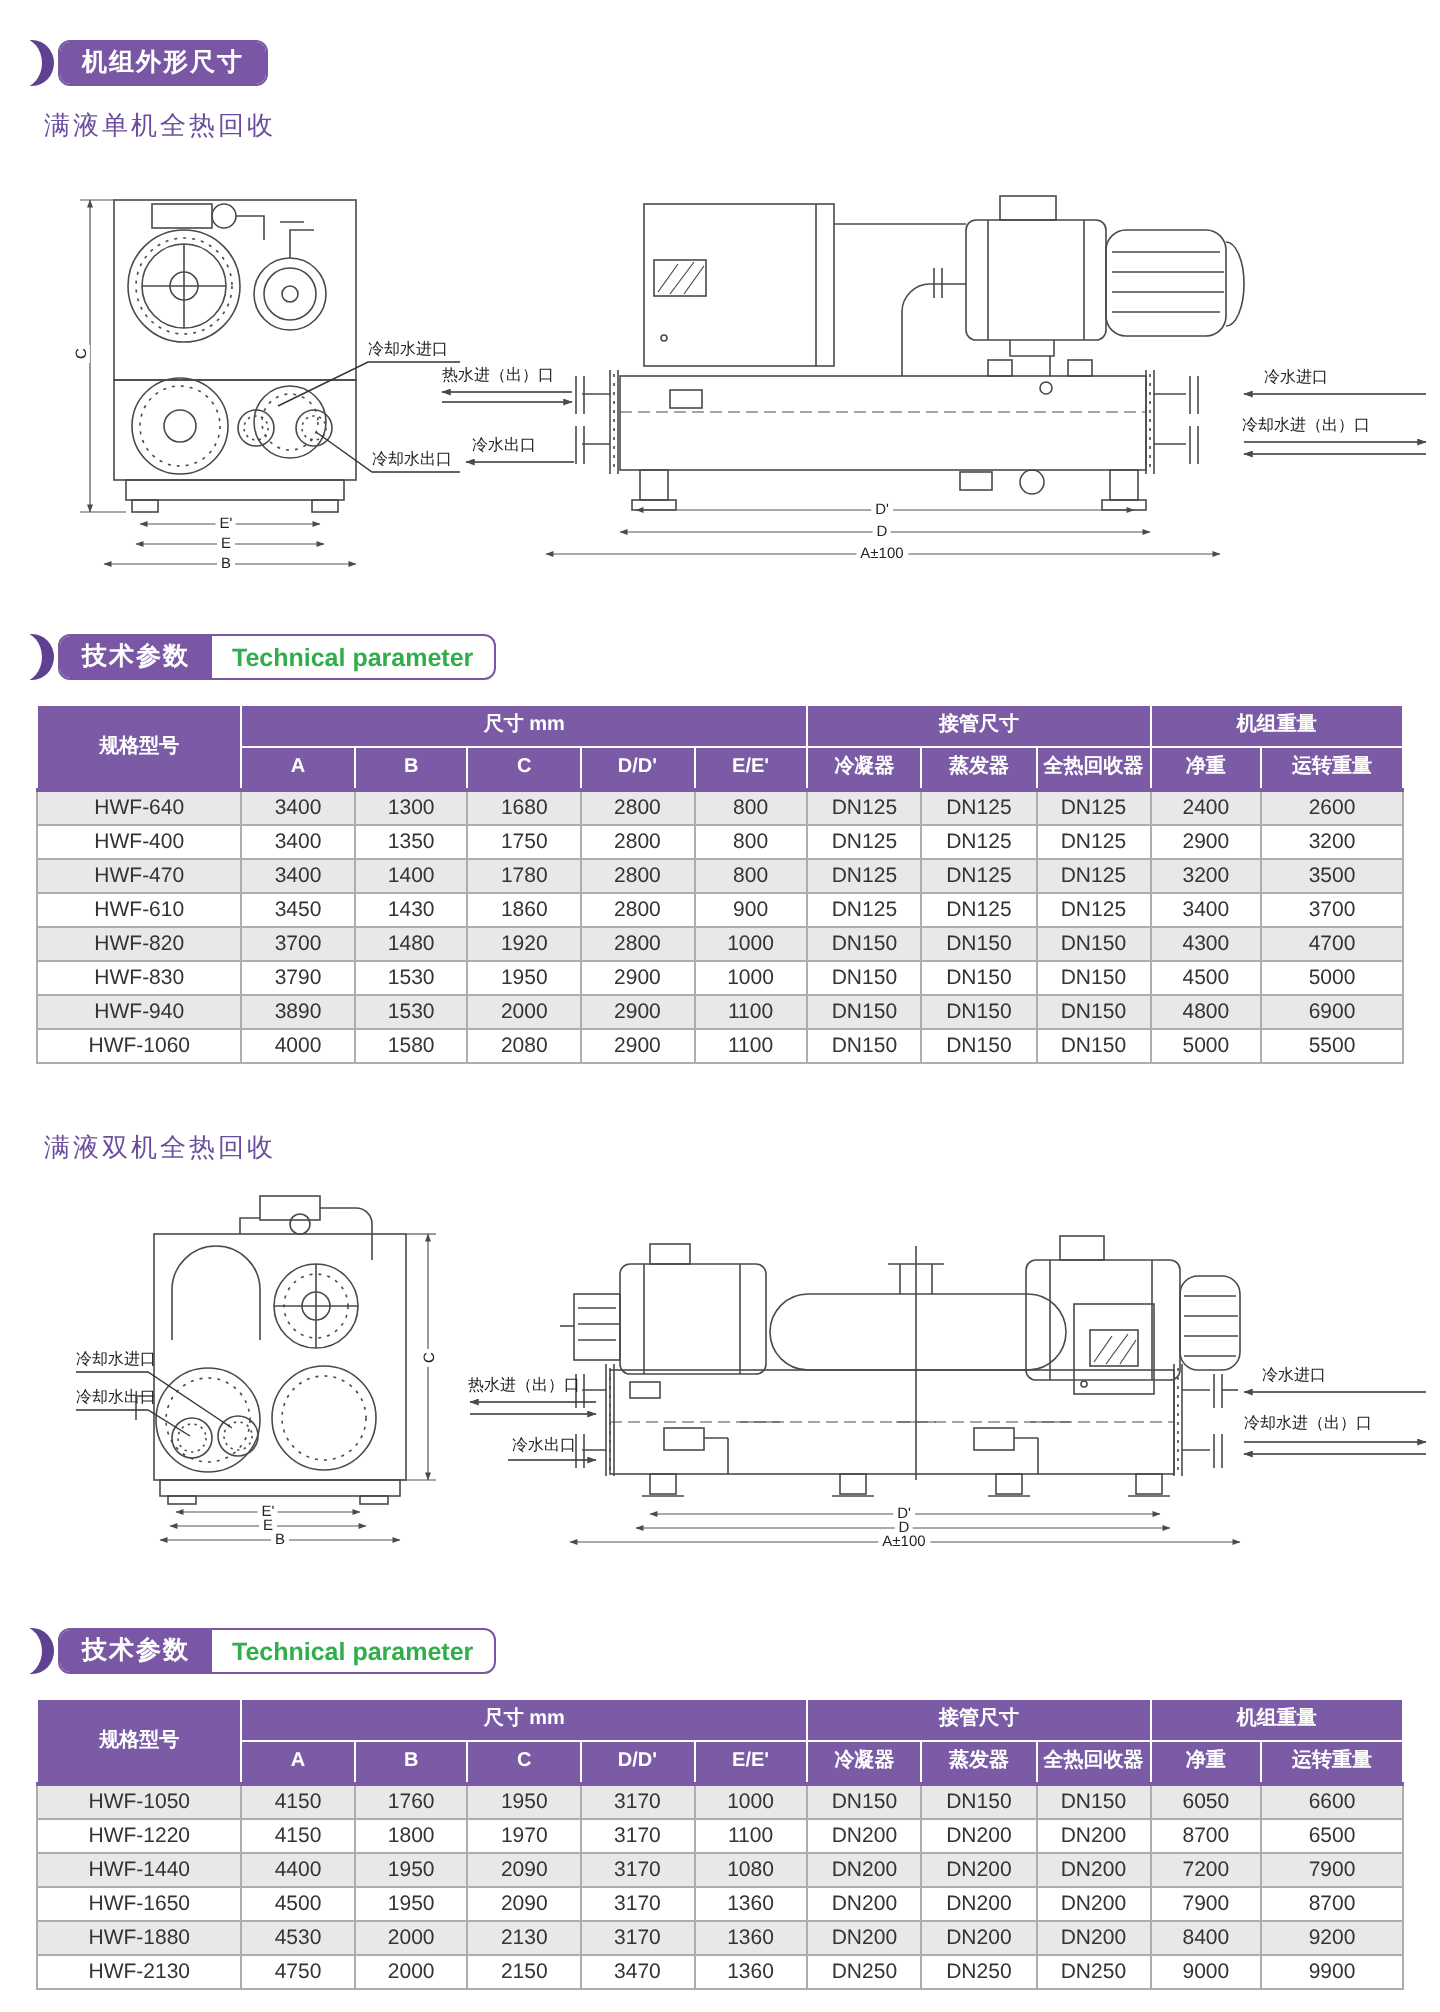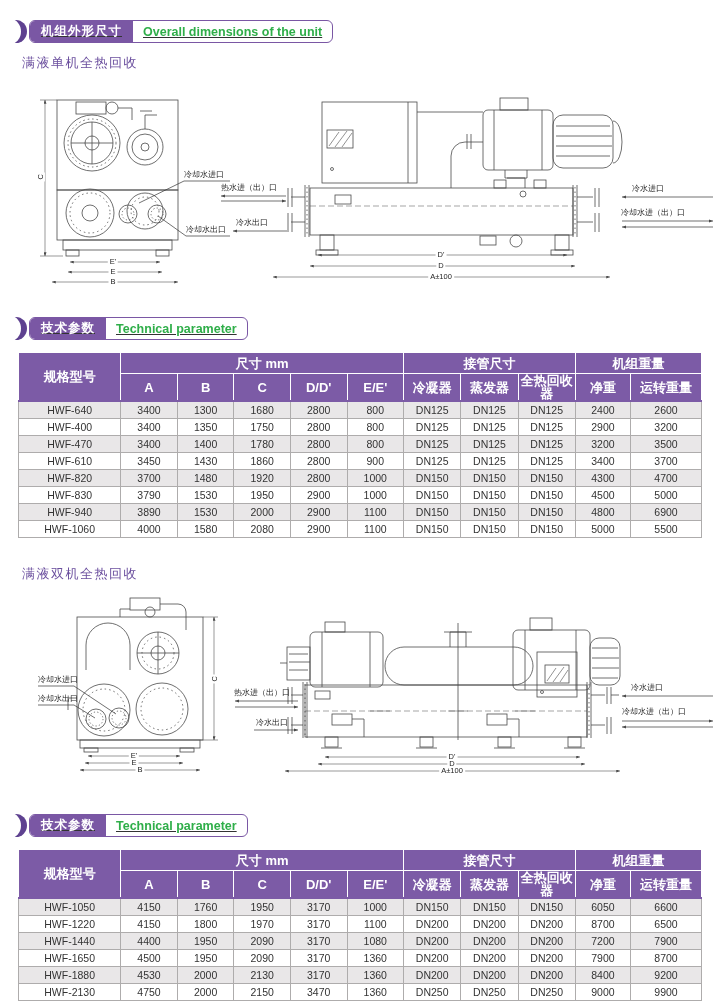--- a/index.html
+++ b/index.html
@@ -2,56 +2,55 @@
 <html><head>
 <meta charset="utf-8">
 <style>
   html,body{margin:0;padding:0;}
   body{
     width:720px;height:1006px;position:relative;background:#fff;
     font-family:"Liberation Sans","DejaVu Sans",sans-serif;color:#333;
     overflow:hidden;
   }
   
-  .badge{position:absolute;display:flex;align-items:center;height:23px;text-decoration:underline;}
+  .badge{position:absolute;display:flex;align-items:center;height:23px;}
   .crescent{position:relative;width:13px;height:23px;overflow:hidden;flex:0 0 13px;}
   .crescent::before{content:"";position:absolute;right:0;top:0;width:22px;height:23px;background:#5e4190;border-radius:50%;}
   .crescent::after{content:"";position:absolute;right:6px;top:-1px;width:21px;height:25px;background:#fff;border-radius:50%;}
   .badge-pill{display:flex;align-items:stretch;height:23px;border:1.5px solid #7a57a4;border-radius:6px;background:#fff;overflow:hidden;margin-left:2px;box-sizing:border-box;}
   .badge-zh{background:#7a57a4;color:#fff;font-size:12.5px;font-weight:bold;padding:0 11px;display:flex;align-items:center;letter-spacing:1px;}
   .badge-en{color:#2fae49;font-size:12.5px;font-weight:bold;padding:0 10px;display:flex;align-items:center;white-space:nowrap;}
   
   .sec-title{position:absolute;color:#6b4f9e;font-size:13px;font-weight:normal;letter-spacing:1.5px;}
   
   .fig{position:absolute;left:0;width:720px;height:215px;}
   .fig svg{position:absolute;left:0;top:0;}
   .lbl{position:absolute;font-size:8px;color:#222;line-height:1;white-space:nowrap;}
   .dimlbl{position:absolute;font-size:7.5px;color:#222;line-height:1;background:#fff;padding:0 2px;transform:translateX(-50%);white-space:nowrap;}
   .rot{transform:rotate(-90deg);}
   
   table.spec{position:absolute;width:684px;border-collapse:collapse;table-layout:fixed;font-size:10.5px;}
   table.spec th{
-    background:#7c5ba6;color:#fff;font-weight:bold;font-size:13px;
+    background:#7c5ba6;color:#fff;font-weight:bold;font-size:10px;
     border:1px solid #fff;height:20px;padding:0;line-height:1;
   }
   table.spec td{
     text-align:center;height:16px;padding:0;line-height:1;
     border:1px solid #aeacac;color:#333;font-size:10.5px;background:#fff;
   }
   table.spec tbody tr:nth-child(odd) td{background:#e9e7e8;}
   table.spec thead{border-bottom:2px solid #7c5ba6;}
 </style>
 </head>
 <body>
 
 <div class="badge" style="left:14px;top:20px;">
   <span class="crescent"></span>
   <span class="badge-pill">
     <span class="badge-zh">机组外形尺寸</span>
-    <span class="badge-en">Overall dimensions of the unit</span>
   </span>
 </div>
 
 <div class="sec-title" style="left:22px;top:54px;">满液单机全热回收</div>
 
 <div class="fig" style="top:85px;">
   <svg width="720" height="215" viewBox="0 0 720 215">
     <defs>
       <marker id="ar1" viewBox="0 0 8 6" refX="7.5" refY="3" markerWidth="7" markerHeight="5" orient="auto-start-reverse">
         <path d="M0,0L8,3L0,6z" fill="#4a4a4a"></path>

